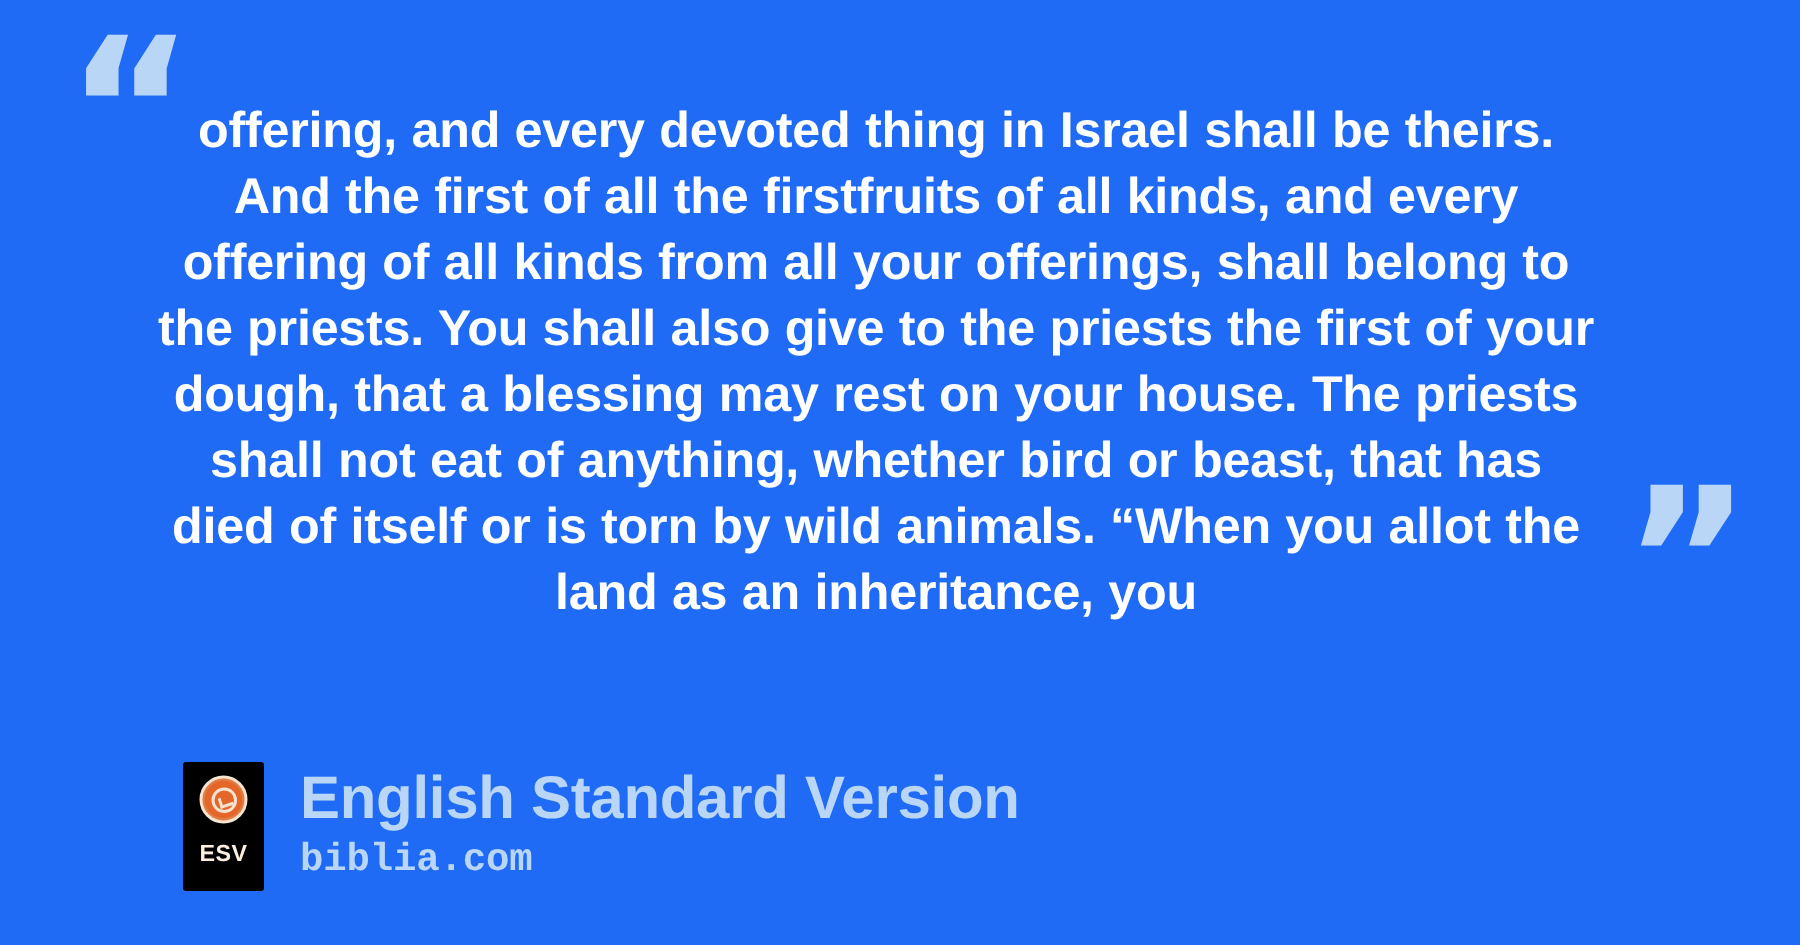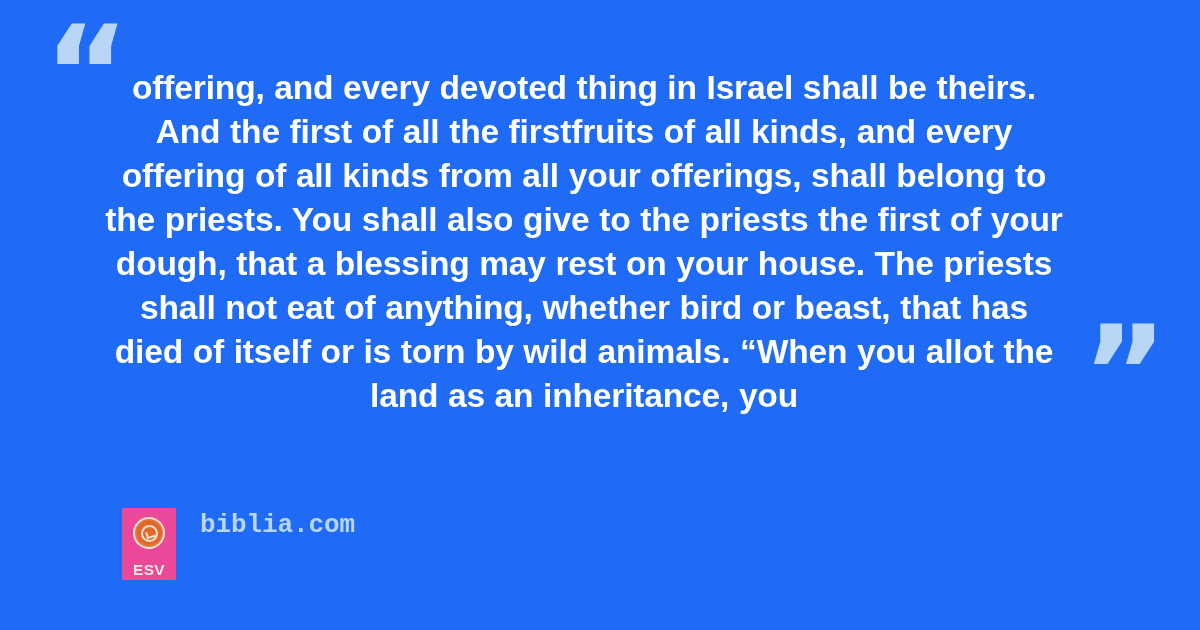--- a/index.html
+++ b/index.html
@@ -70,22 +70,22 @@
     top: 508px;
     display: flex;
     flex-direction: row;
     align-items: flex-start;
   }
 
   
   #esv-logo {
     position: relative;
     width: 54px;
-    height: 72px;
-    background: #ec4899;
+    height: 86px;
+    background: #000000;
     border-radius: 2px;
     flex: 0 0 auto;
     display: flex;
     flex-direction: column;
     align-items: center;
     justify-content: flex-start;
     padding-top: 9px;
     box-sizing: border-box;
   }
   #esv-seal {
@@ -173,18 +173,19 @@
   <div id="footer">
 
     <div id="esv-logo">
       <div id="esv-seal">
         <div id="esv-seal-glyph"></div>
       </div>
       <div id="esv-logo-label">ESV</div>
     </div>
 
     <div id="footer-text">
+      <div id="version-name">English Standard Version</div>
       <div id="site-url">biblia.com</div>
     </div>
 
   </div>
 
 </div>
 
 </body></html>

